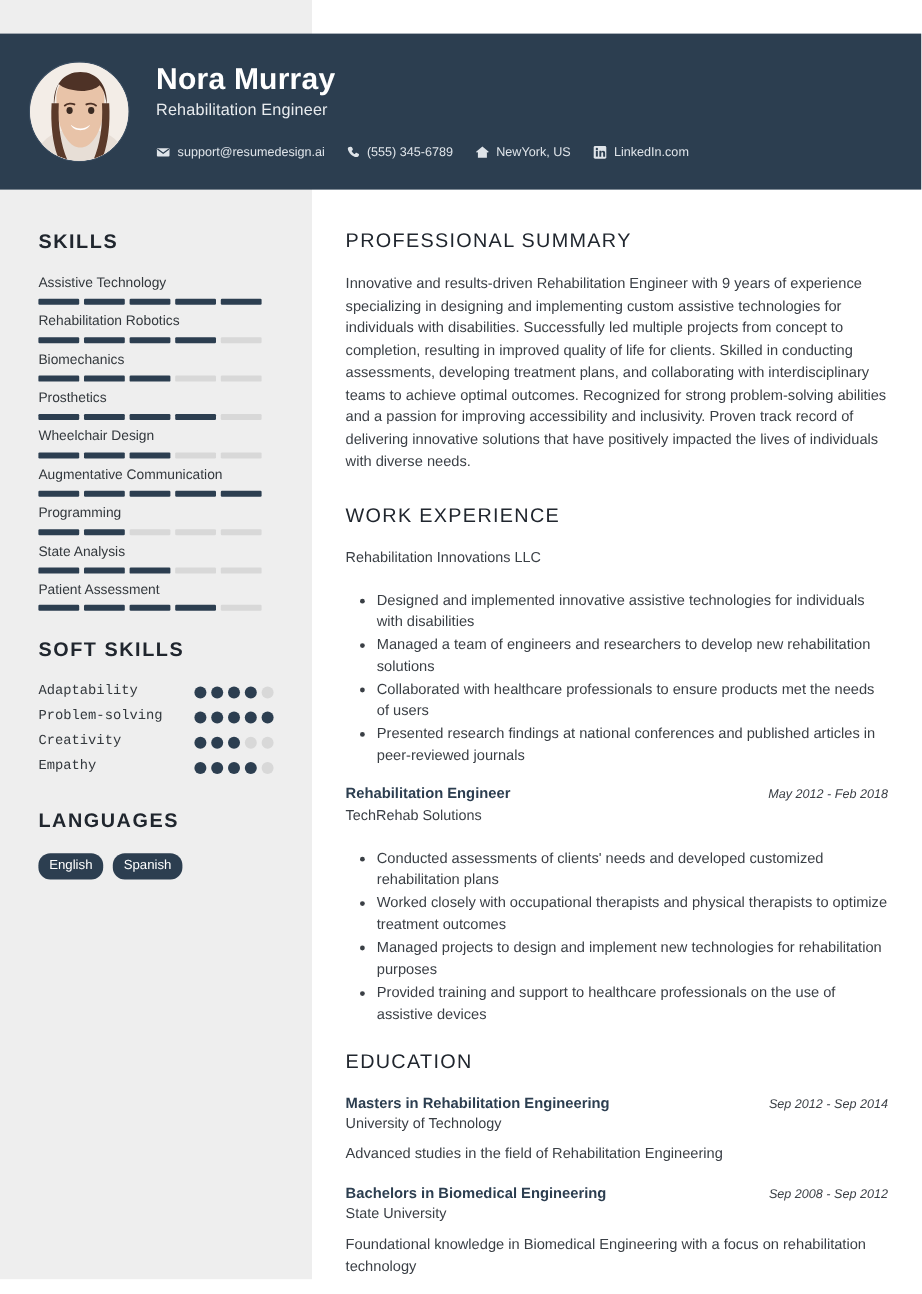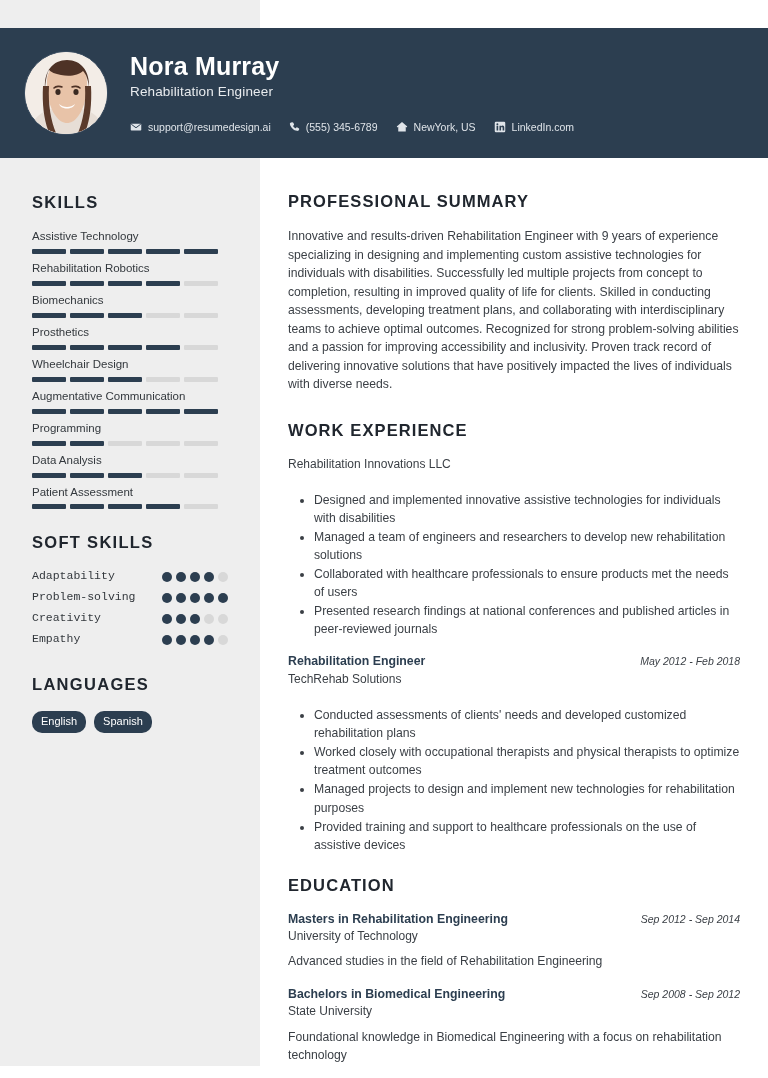--- a/index.html
+++ b/index.html
@@ -139,21 +139,21 @@
 
   
   .main {
     position: absolute;
     left: 288px; top: 158px;
     width: 452px;
     padding-top: 34px;
   }
   .main-h {
     font-size: 16.5px;
-    font-weight: bold;
+    font-weight: normal;
     color: #20262e;
     letter-spacing: 1.1px;
     margin-bottom: 16px;
   }
   .summary {
     font-size: 12.2px;
     line-height: 1.52;
     color: #3a3f45;
     margin-bottom: 27px;
   }
@@ -340,21 +340,21 @@
           <div class="skill-name">Programming</div>
           <div class="bar">
             <span class="seg on"></span>
             <span class="seg on"></span>
             <span class="seg"></span>
             <span class="seg"></span>
             <span class="seg"></span>
           </div>
         </div>
         <div class="skill">
-          <div class="skill-name">Data Analysis</div>
+          <div class="skill-name">State Analysis</div>
           <div class="bar">
             <span class="seg on"></span>
             <span class="seg on"></span>
             <span class="seg on"></span>
             <span class="seg"></span>
             <span class="seg"></span>
           </div>
         </div>
         <div class="skill">
           <div class="skill-name">Patient Assessment</div>

